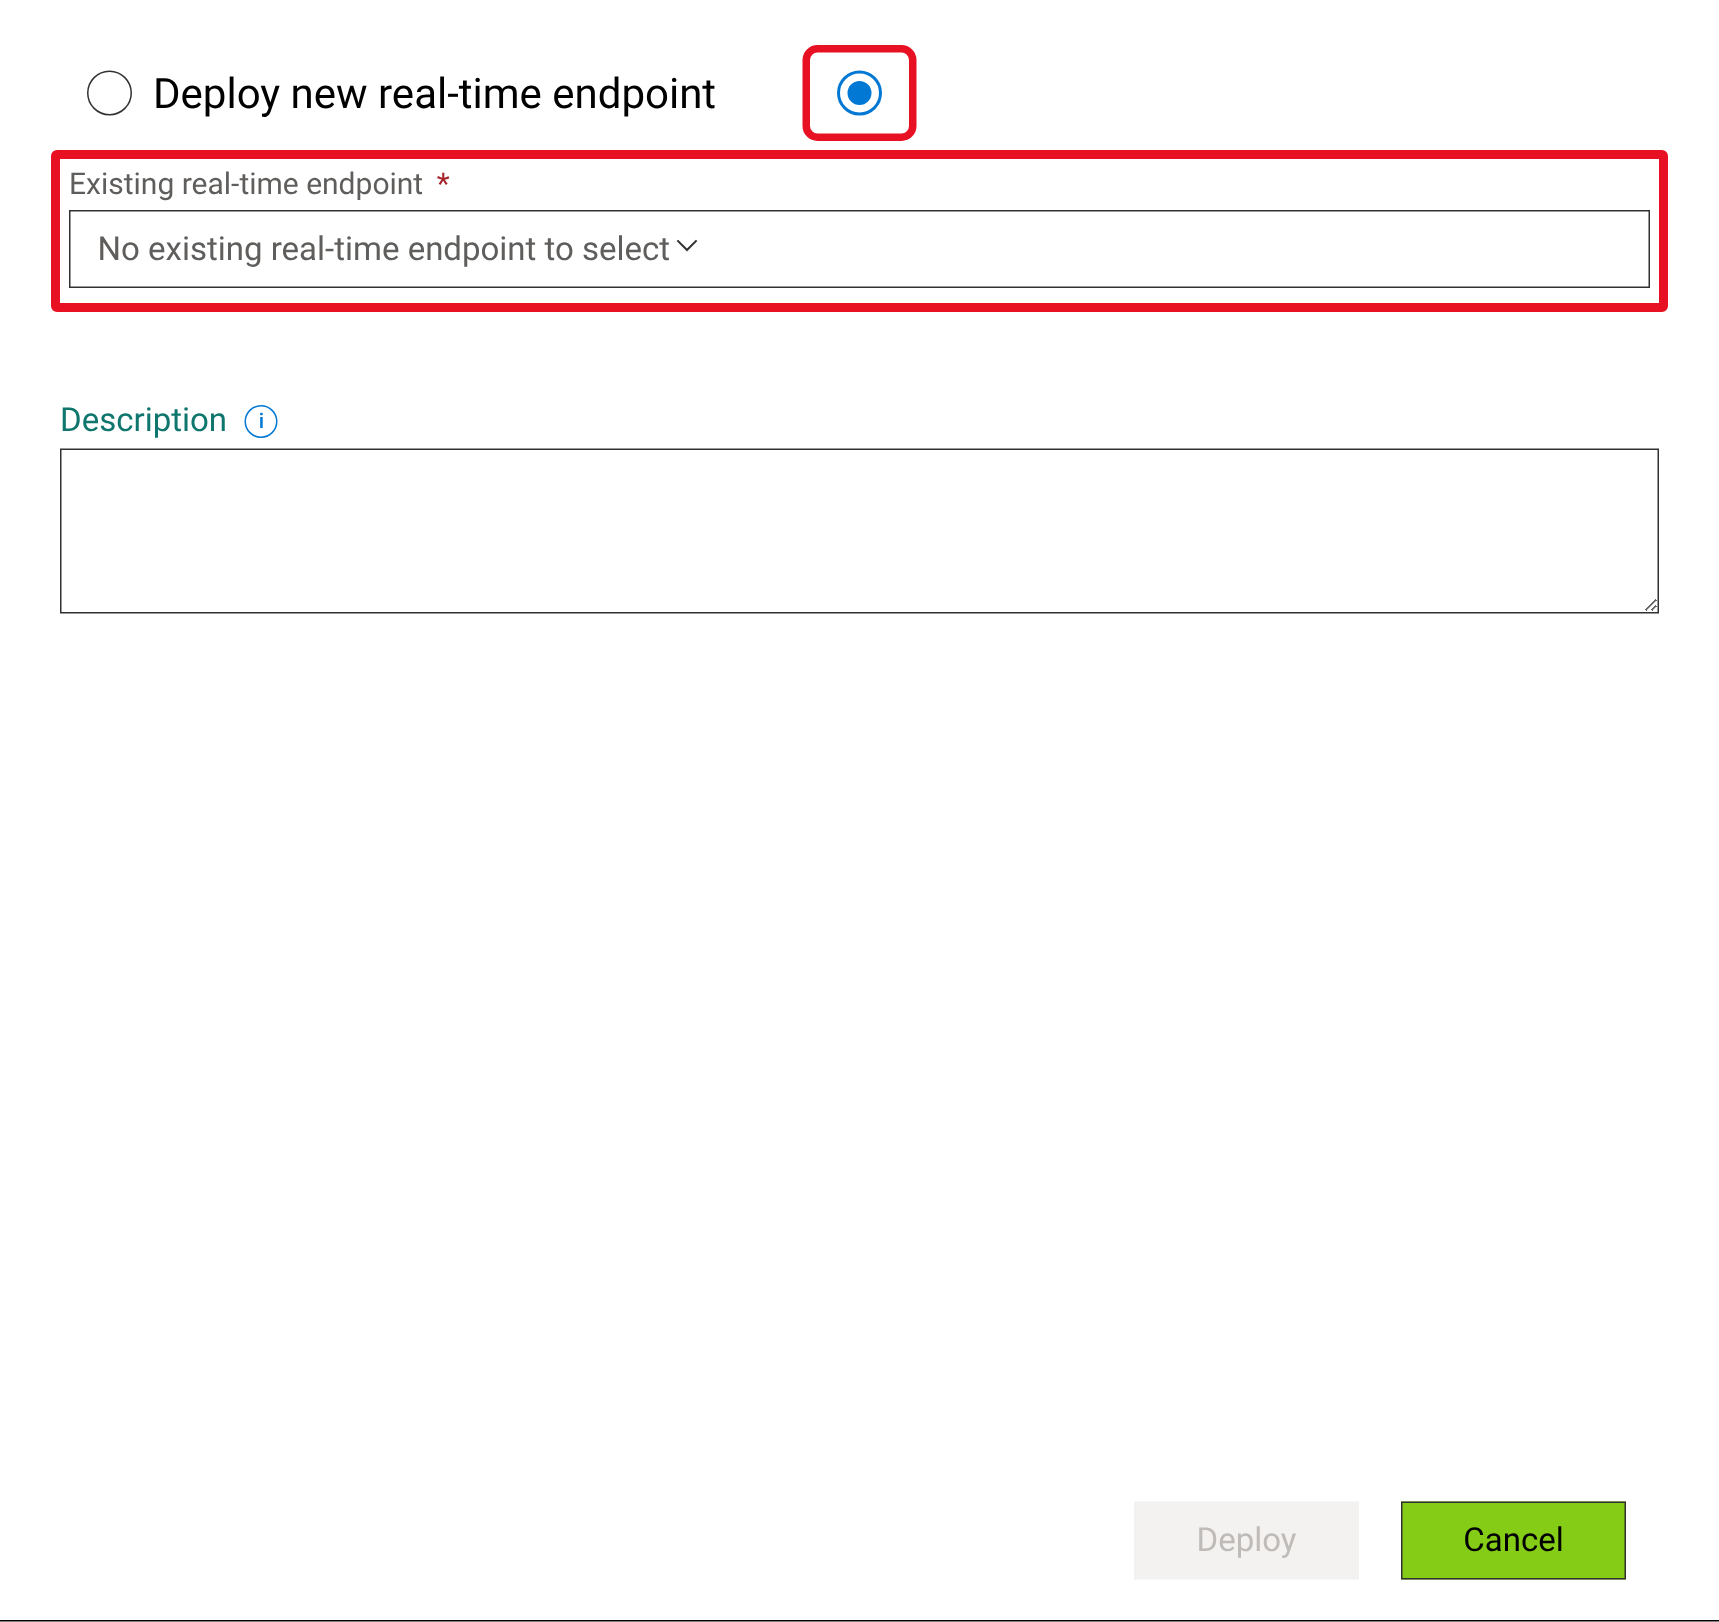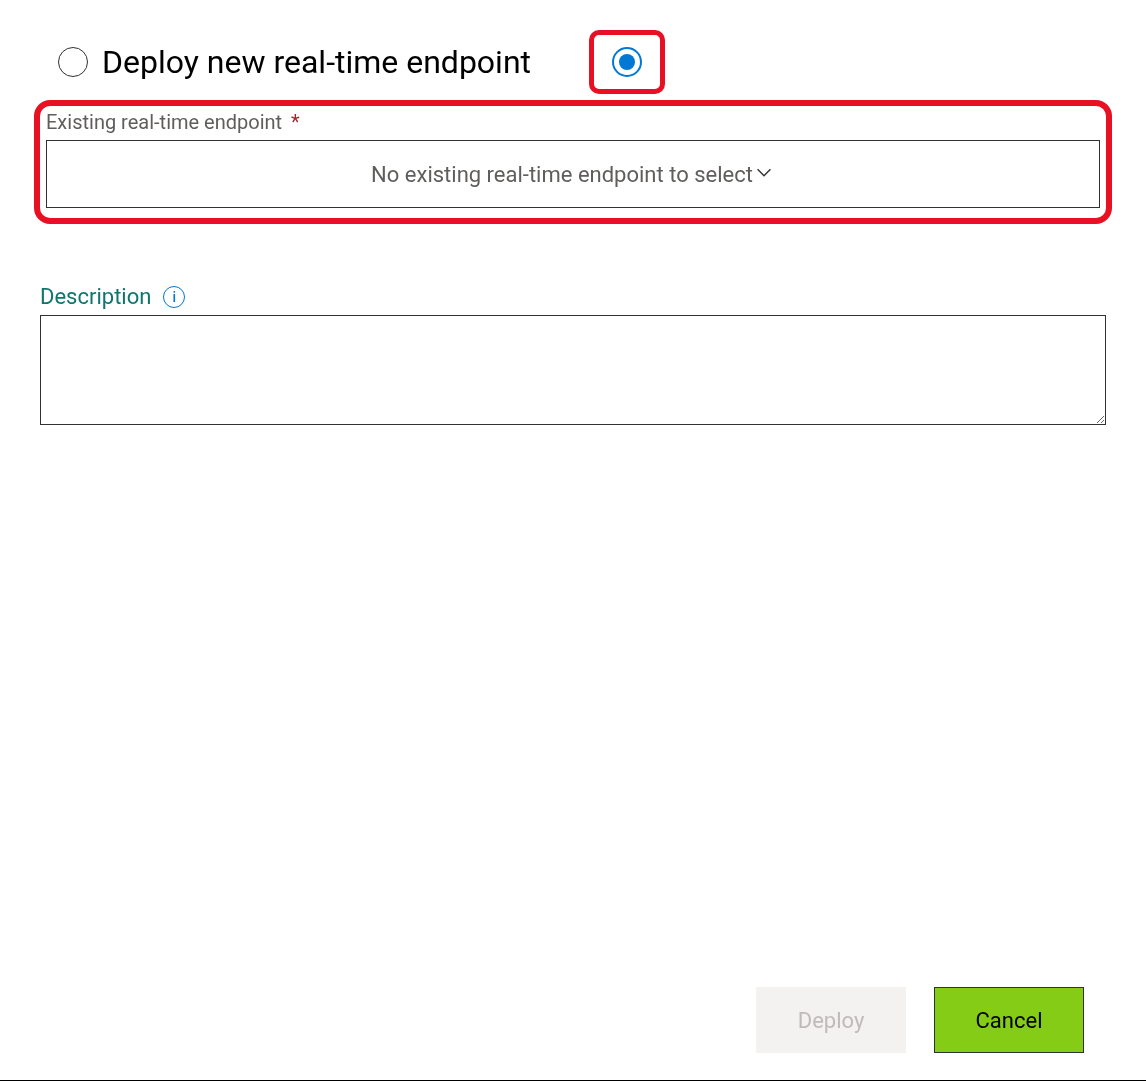--- a/index.html
+++ b/index.html
@@ -47,21 +47,21 @@
     .radio-row {
       display: flex;
       gap: 40px;
       align-items: center;
       margin-bottom: 6px;
     }
     .radio-option {
       display: flex;
       align-items: center;
       gap: 14px;
-      font-size: 32px;
+      font-size: 28px;
       color: #000;
       cursor: pointer;
       padding: 12px 18px;
     }
     .radio-circle {
       width: 30px;
       height: 30px;
       border: 1.5px solid #323130;
       border-radius: 50%;
       display: flex;
@@ -82,43 +82,43 @@
     .highlight-radio {
       border: 5px solid #e81123;
       border-radius: 10px;
     }
 
     .field-block {
       margin-top: 0;
     }
     .field-highlight {
       border: 6px solid #e81123;
-      border-radius: 16px;
+      border-radius: 4px;
       padding: 4px 6px 10px 6px;
       margin-left: -6px;
       margin-right: -6px;
     }
     .field-label {
       font-size: 20px;
       color: #605e5c;
       margin-bottom: 6px;
       display: block;
     }
     .required-star {
       color: #a4262c;
       margin-left: 4px;
     }
     .dropdown {
       width: 100%;
       border: 1px solid #323130;
       background: #fff;
-      height: 68px;
-      display: flex;
-      align-items: center;
-      justify-content: center;
+      height: 52px;
+      display: flex;
+      align-items: center;
+      justify-content: flex-start;
       padding: 0 18px;
       font-size: 22px;
       color: #605e5c;
       cursor: pointer;
     }
     .chevron { flex-shrink: 0; }
     .chevron svg { width: 22px; height: 22px; }
 
     .description-block {
       margin-top: 60px;
@@ -158,21 +158,21 @@
     }
 
     .footer {
       position: absolute;
       bottom: 28px;
       right: 62px;
       display: flex;
       gap: 28px;
     }
     .btn {
-      height: 66px;
+      height: 52px;
       min-width: 150px;
       font-size: 22px;
       display: flex;
       align-items: center;
       justify-content: center;
       padding: 0 28px;
       cursor: pointer;
     }
     .btn-primary-disabled {
       background: #f3f2f1;

